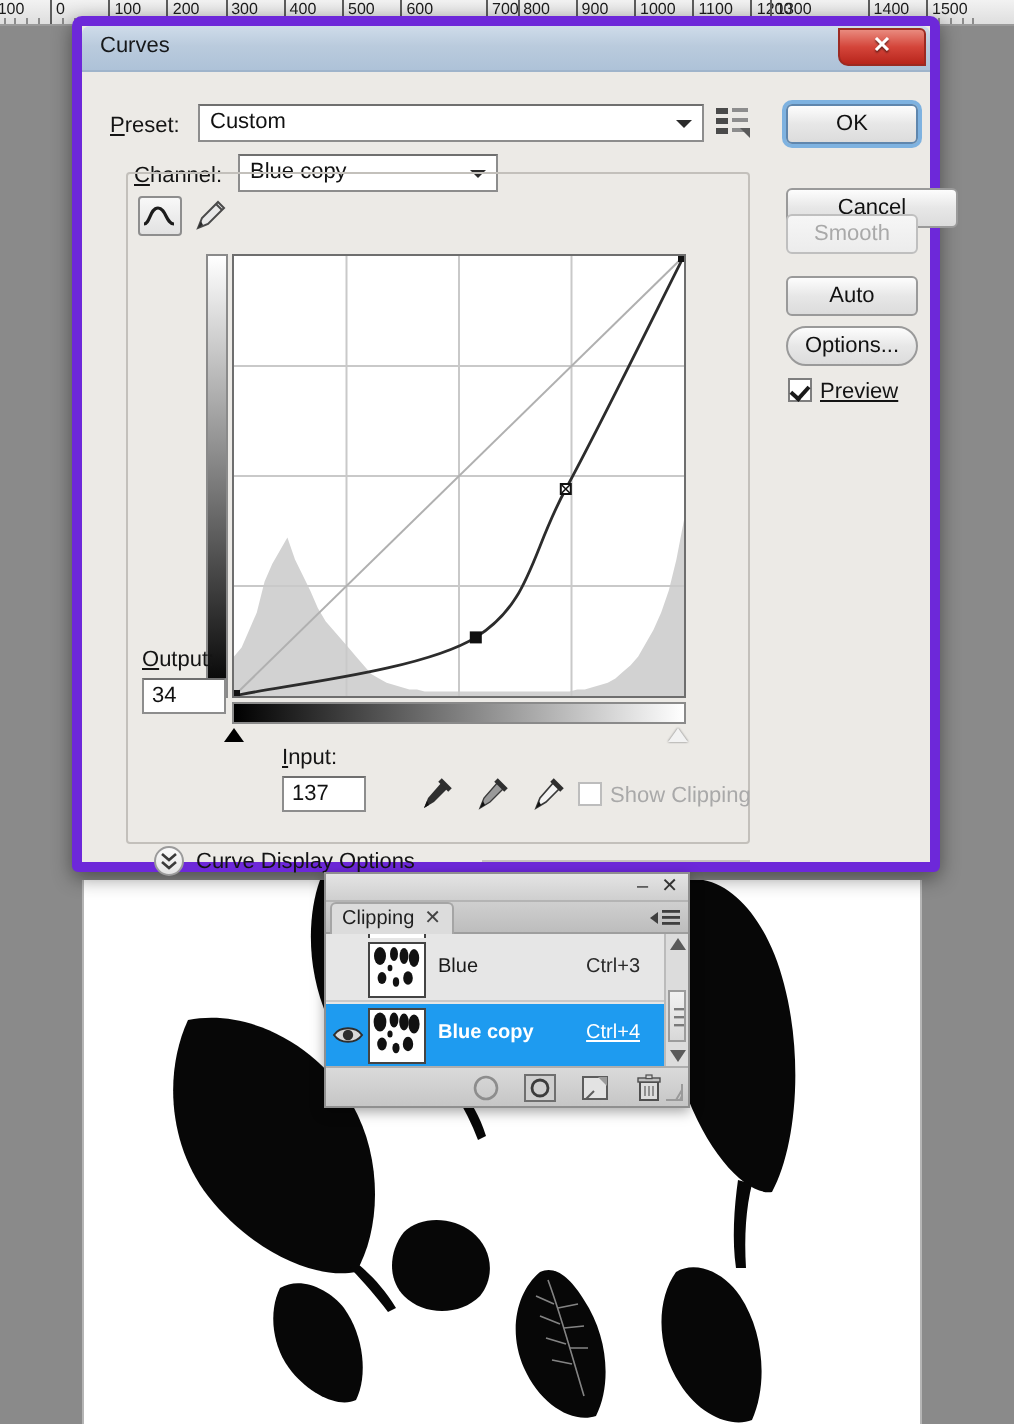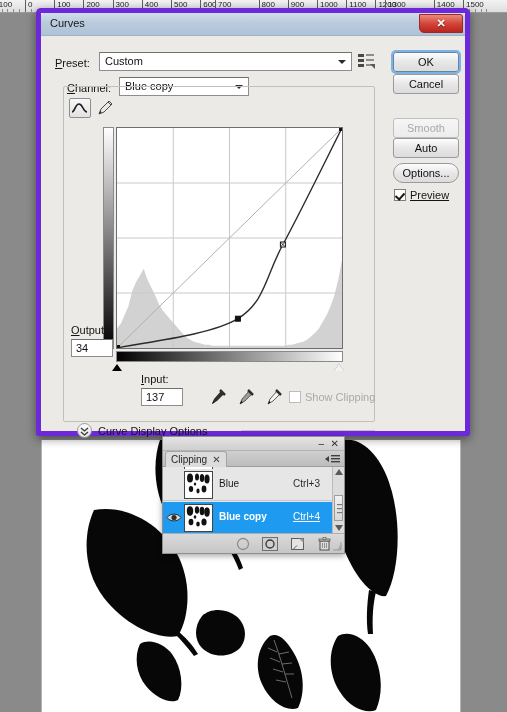--- a/index.html
+++ b/index.html
@@ -297,21 +297,21 @@
       <div class="tick" style="left: 171px;">500</div>
       <div class="minor" style="left: 176.84px;"></div>
       <div class="minor" style="left: 182.68px;"></div>
       <div class="minor" style="left: 188.52px;"></div>
       <div class="minor" style="left: 194.36px;"></div>
       <div class="tick" style="left: 200.2px;">600</div>
       <div class="minor" style="left: 206.04px;"></div>
       <div class="minor" style="left: 211.88px;"></div>
       <div class="minor" style="left: 217.72px;"></div>
       <div class="minor" style="left: 223.56px;"></div>
-      <div class="tick" style="left: 215px; text-decoration: underline;">700</div>
+      <div class="tick" style="left: 243px; text-decoration: underline;">700</div>
       <div class="minor" style="left: 235.24px;"></div>
       <div class="minor" style="left: 241.08px;"></div>
       <div class="minor" style="left: 246.92px;"></div>
       <div class="minor" style="left: 252.76px;"></div>
       <div class="tick" style="left: 258.6px;">800</div>
       <div class="minor" style="left: 264.44px;"></div>
       <div class="minor" style="left: 270.28px;"></div>
       <div class="minor" style="left: 276.12px;"></div>
       <div class="minor" style="left: 281.96px;"></div>
       <div class="tick" style="left: 287.8px;">900</div>
@@ -488,22 +488,22 @@
 
     <div class="disclosure" style="left:36px; top:387px;">
       <svg width="13" height="13">
         <path d="M3 3 L6.5 6 L10 3 M3 7 L6.5 10 L10 7" stroke="#3a3a3a" stroke-width="1.3" fill="none"></path>
       </svg>
     </div>
     <span class="lbl" style="left:57px; top:389px;">Curve Display Options</span>
     <div class="cdo-line" style="left:200px; top:394px; width:134px;"></div>
 
     <div class="btn primary" style="left:352px; top:16px; width:66px; height:20px; line-height:19px;">OK</div>
-    <div class="btn" style="left:352px; top:38px; width:66px; height:20px; line-height:19px;">Cancel</div>
-    <div class="btn disabled" style="left:352px; top:82px; width:66px; height:20px; line-height:19px;">Smooth</div>
+    <div class="btn" style="left:352px; top:58px; width:86px; height:20px; line-height:19px;">Cancel</div>
+    <div class="btn disabled" style="left:352px; top:71px; width:66px; height:20px; line-height:19px;">Smooth</div>
     <div class="btn" style="left:352px; top:102px; width:66px; height:20px; line-height:19px;">Auto</div>
     <div class="btn" style="left:352px; top:127px; width:66px; height:20px; line-height:19px;border-radius:10px;">Options...</div>
     <span class="chk" style="left:353px; top:153px;">
       <span class="box on"></span><span class="ul">Preview</span>
     </span>
 
   </div>
 </div>
 
 <div class="panel">

